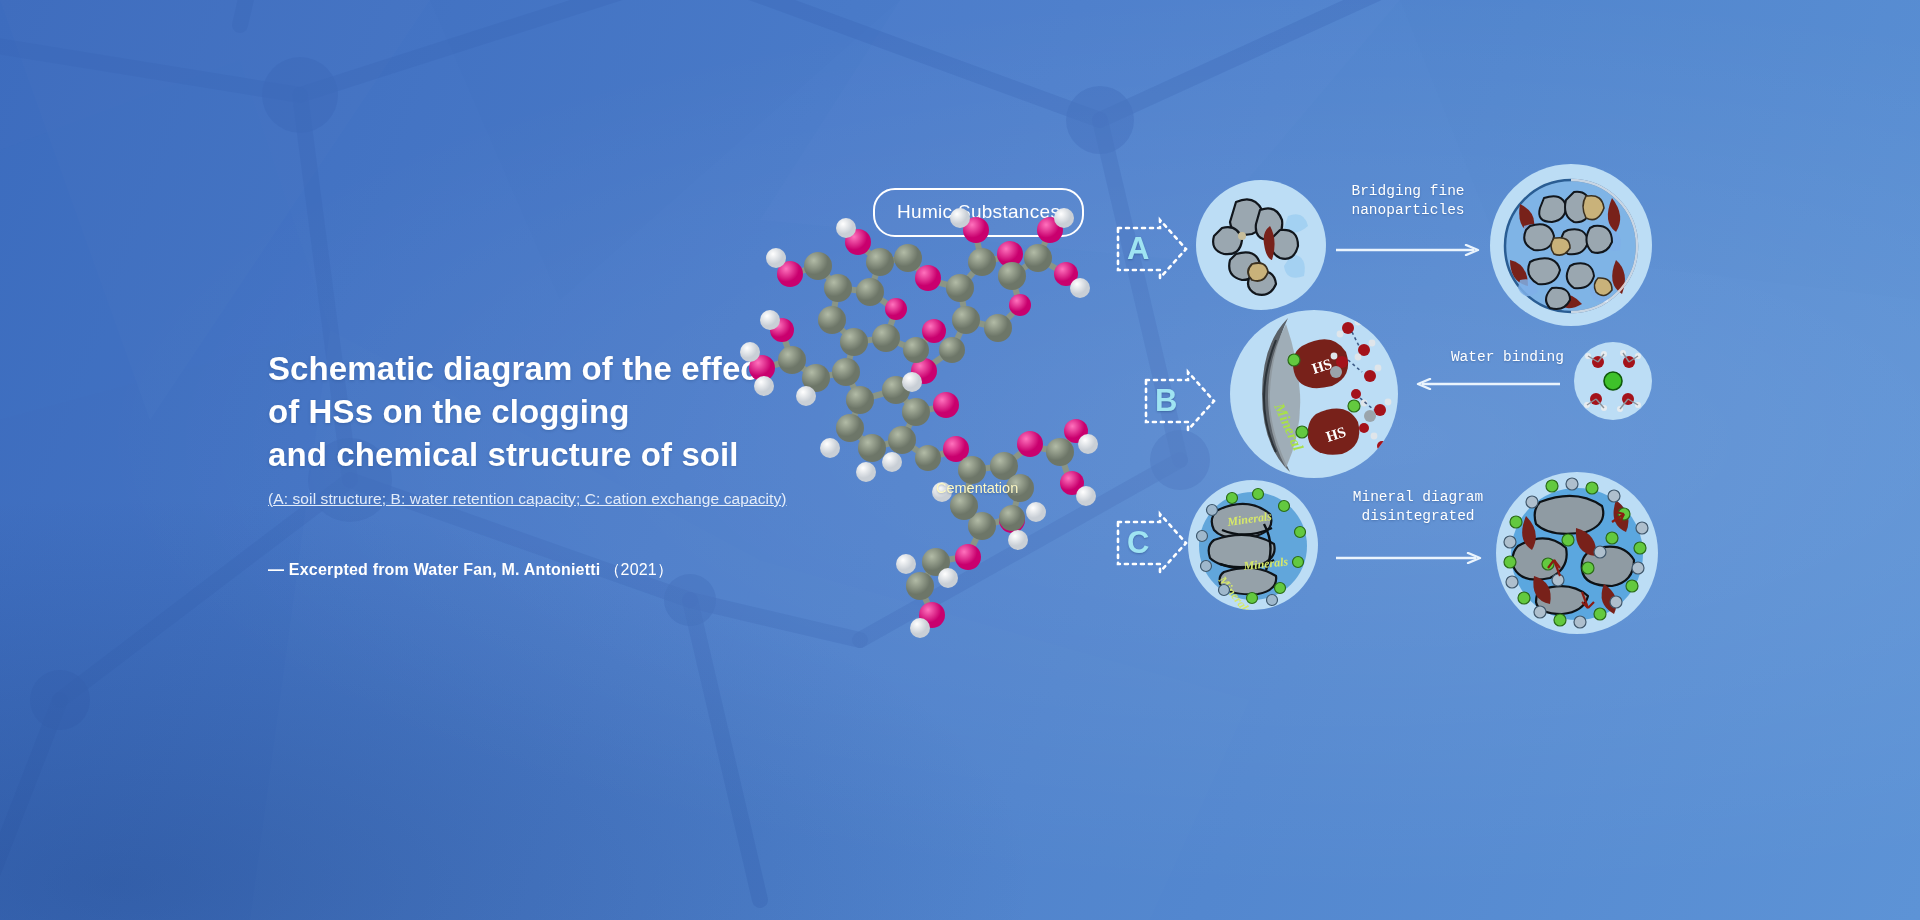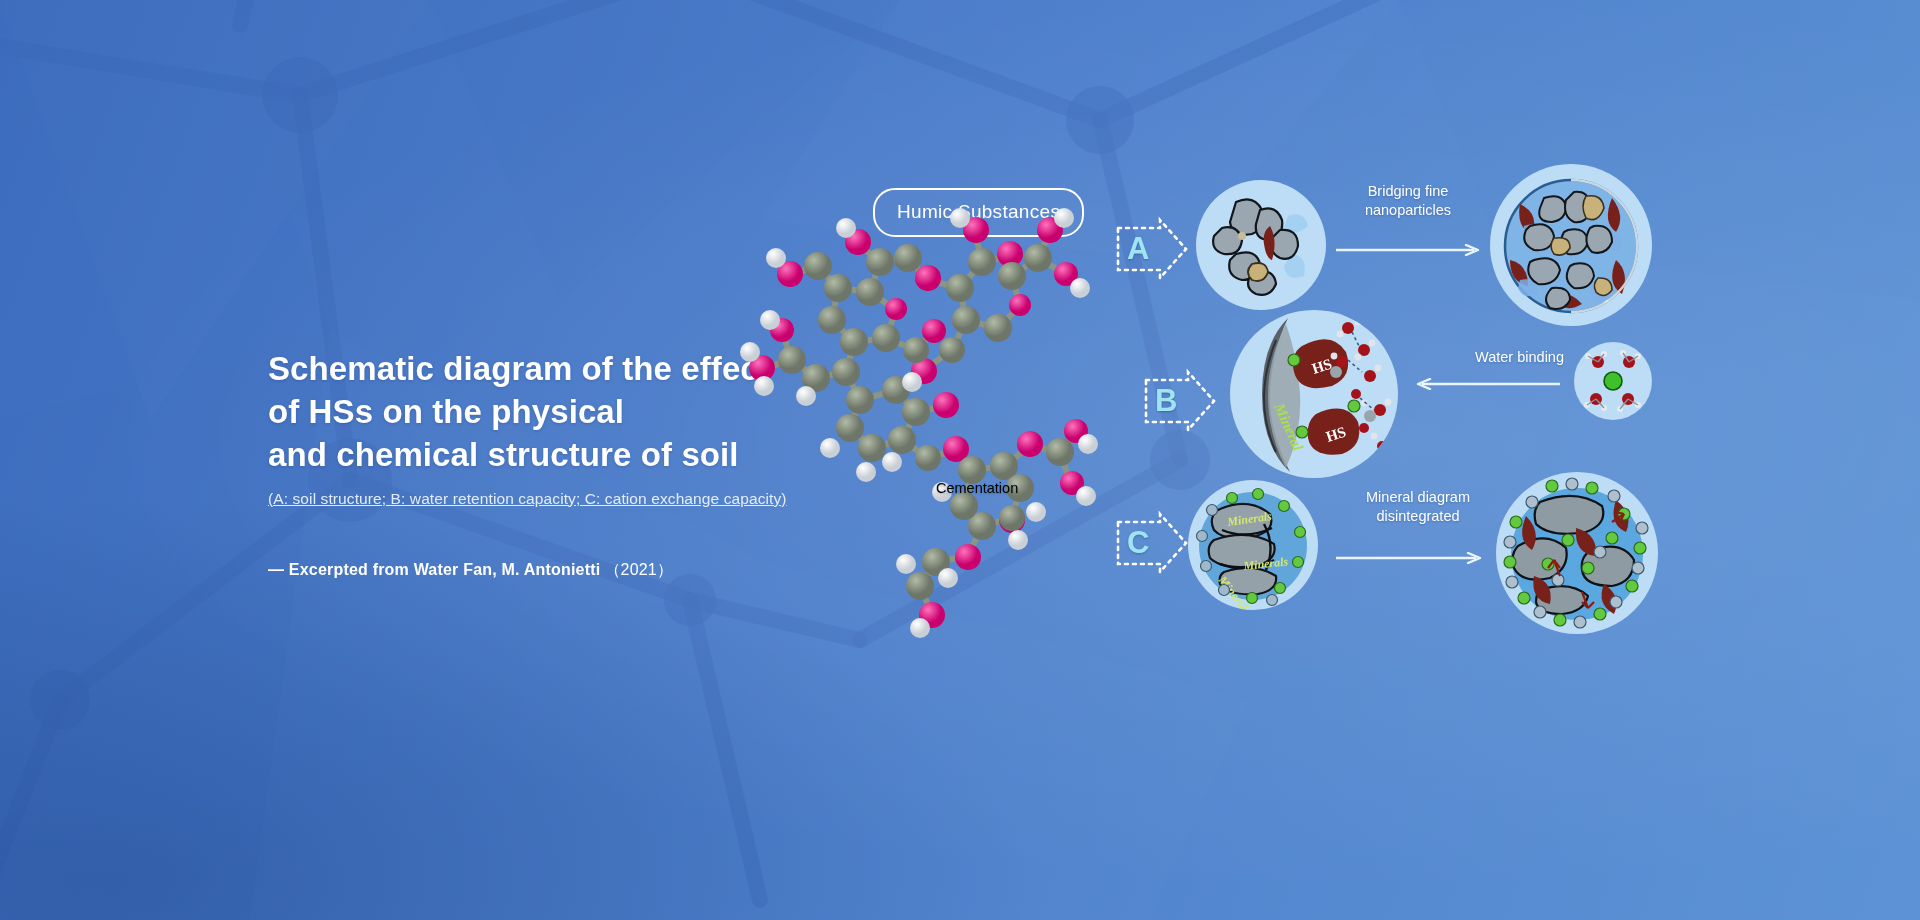--- a/index.html
+++ b/index.html
@@ -59,27 +59,27 @@
     justify-content:flex-start; padding-left:15px;
     font-size:31px; font-weight:bold; color:#9fe4f2;
     text-shadow:0 1px 2px rgba(20,50,100,.35);
   }
 
   .circ{ position:absolute; border-radius:50%; background:#bcddf5; overflow:hidden; }
   .circ svg{ position:absolute; inset:0; width:100%; height:100%; }
 
   .flow-label{
     position:absolute; color:#ffffff; font-size:14.5px; line-height:1.32;
-    text-align:center; white-space:pre-line; text-shadow:0 1px 2px rgba(20,50,100,.3);
+    text-align:center; white-space:pre-line; text-shadow:0 1px 2px rgba(20,50,100,.3);font-family:Liberation Mono, monospace;
   }
   .flow-arrow{ position:absolute; height:12px; }
   .flow-arrow svg{ width:100%; height:100%; display:block; }
 
   .mini-label{
-    position:absolute; color:#000000; font-size:14.5px; white-space:nowrap;
+    position:absolute; color:#fef9c3; font-size:14.5px; white-space:nowrap;
     text-shadow:0 1px 2px rgba(20,50,100,.3);
   }
 </style>
 </head>
 <body>
 
 <div id="bg-root">
 
   <svg id="bg-facets" viewBox="0 0 1920 920" preserveAspectRatio="none">
     <polygon points="0,0 430,0 150,420" fill="#ffffff" opacity=".035"></polygon>
@@ -120,21 +120,21 @@
       <circle cx="60" cy="700" r="30"></circle>
     </g>
   </svg>
 
   <div id="bg-vignette"></div>
 </div>
 
 <div id="text-panel">
   <h1 id="page-title">
     <span class="tl">Schematic diagram of the effect</span>
-    <span class="tl">of HSs on the physical</span>
+    <span class="tl">of HSs on the clogging</span>
     <span class="tl">and chemical structure of soil</span>
   </h1>
   <div id="page-subtitle">(A: soil structure; B: water retention capacity; C: cation exchange capacity)</div>
   <div id="attribution">
     <span>— Excerpted from Water Fan, M. Antonietti</span><span class="yr">（2021）</span>
   </div>
 </div>
 
 <div id="diagram">
 

